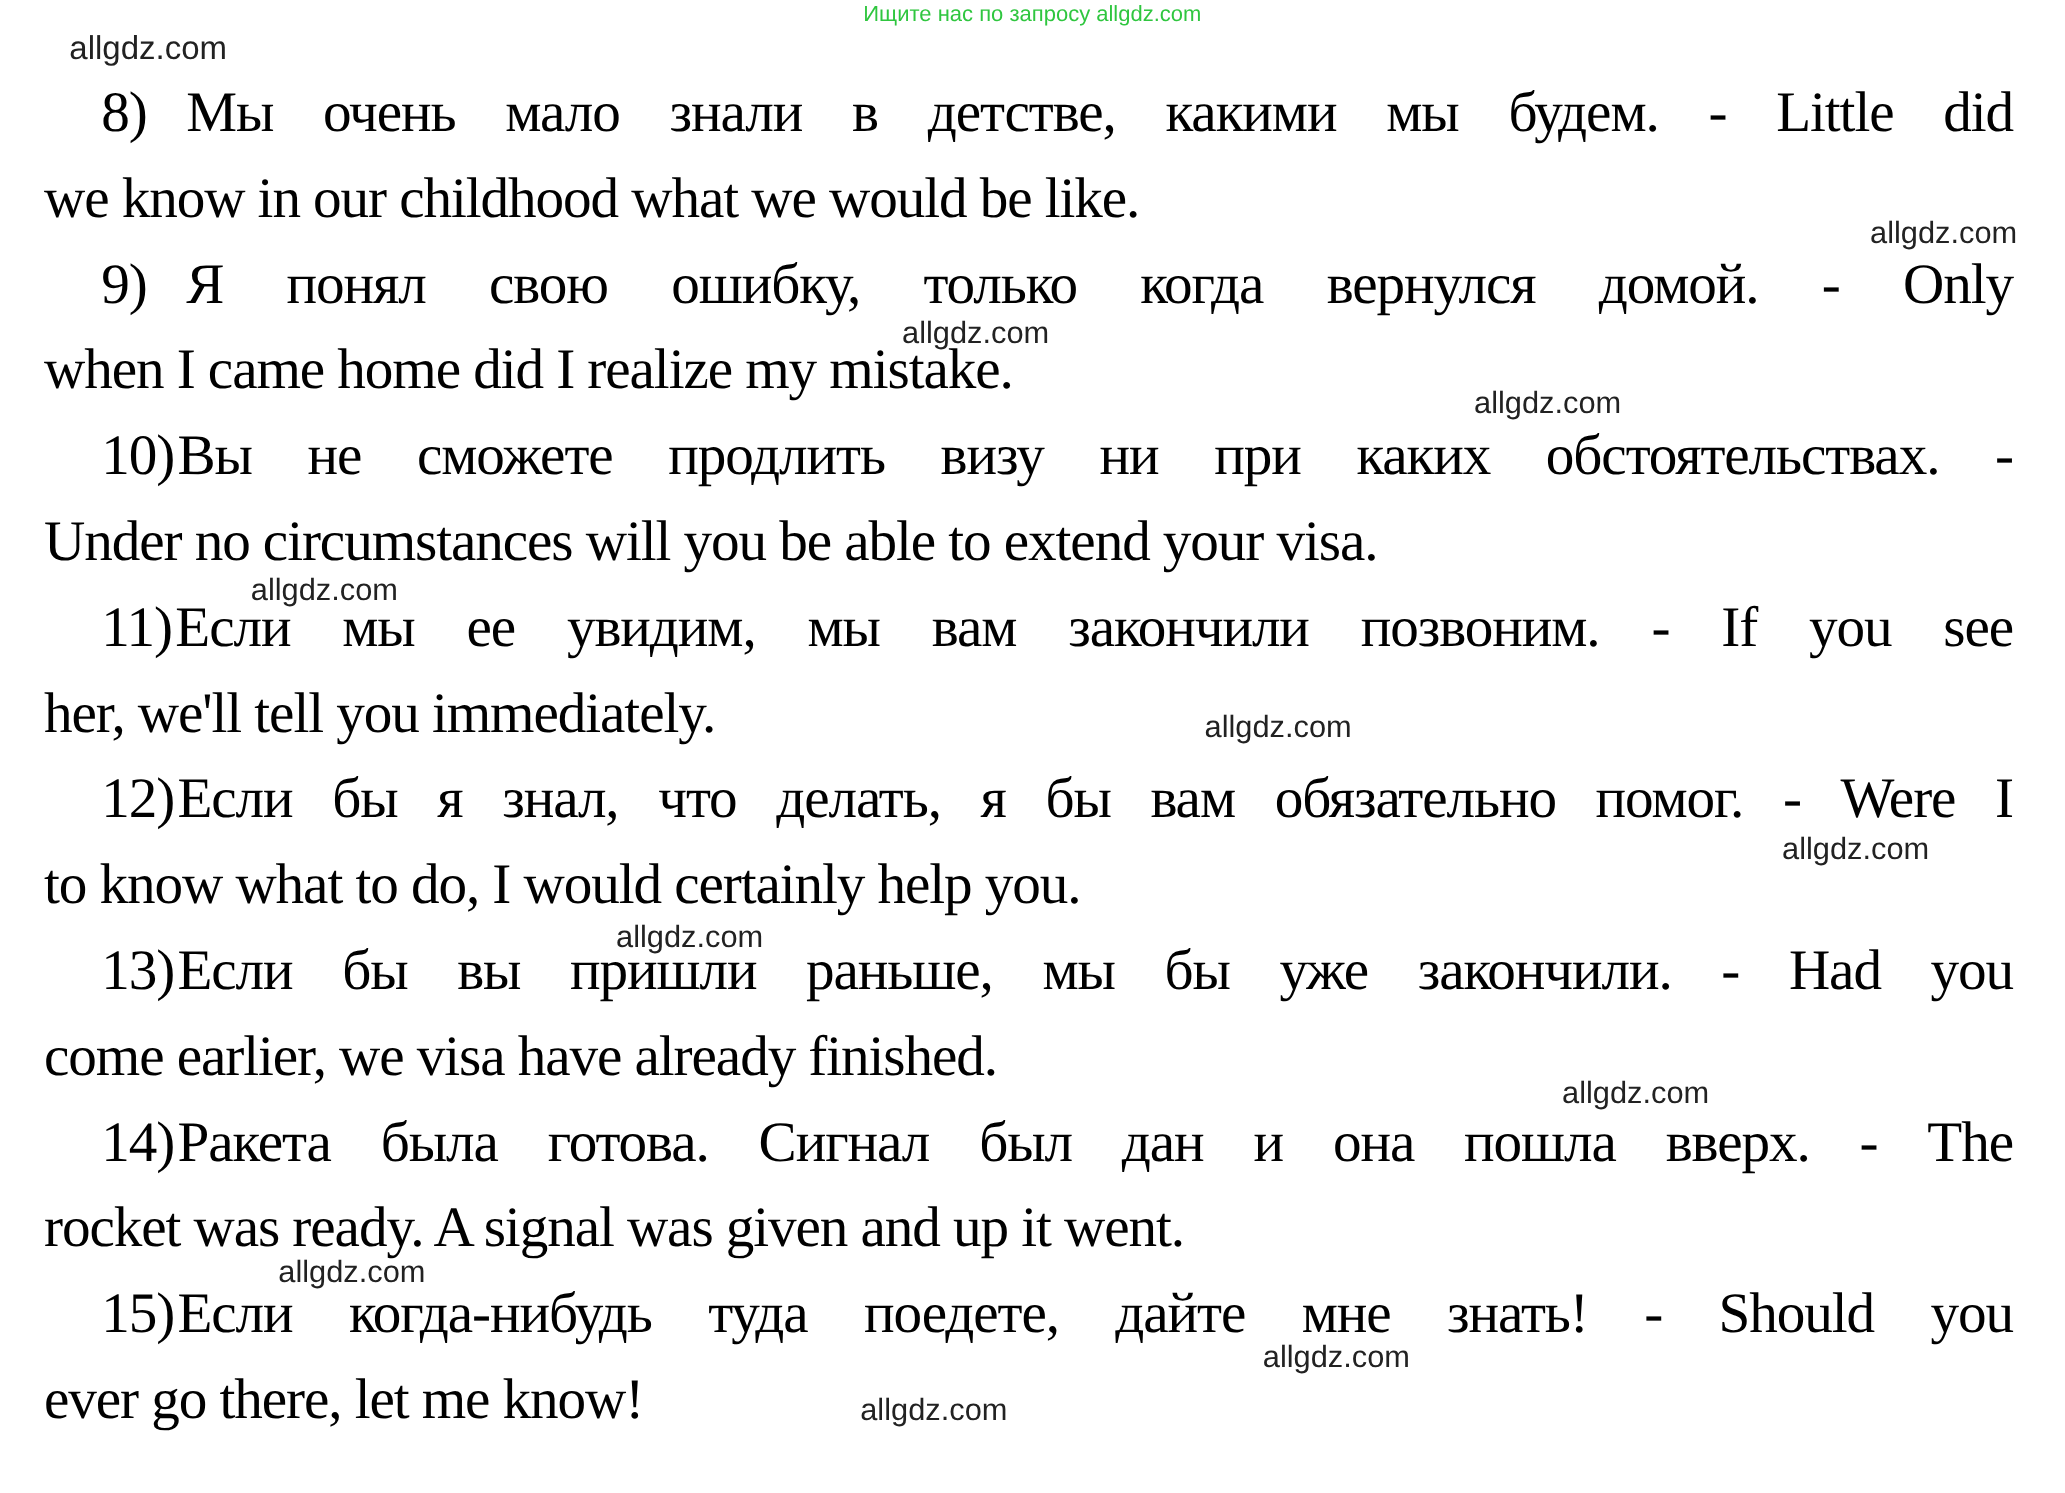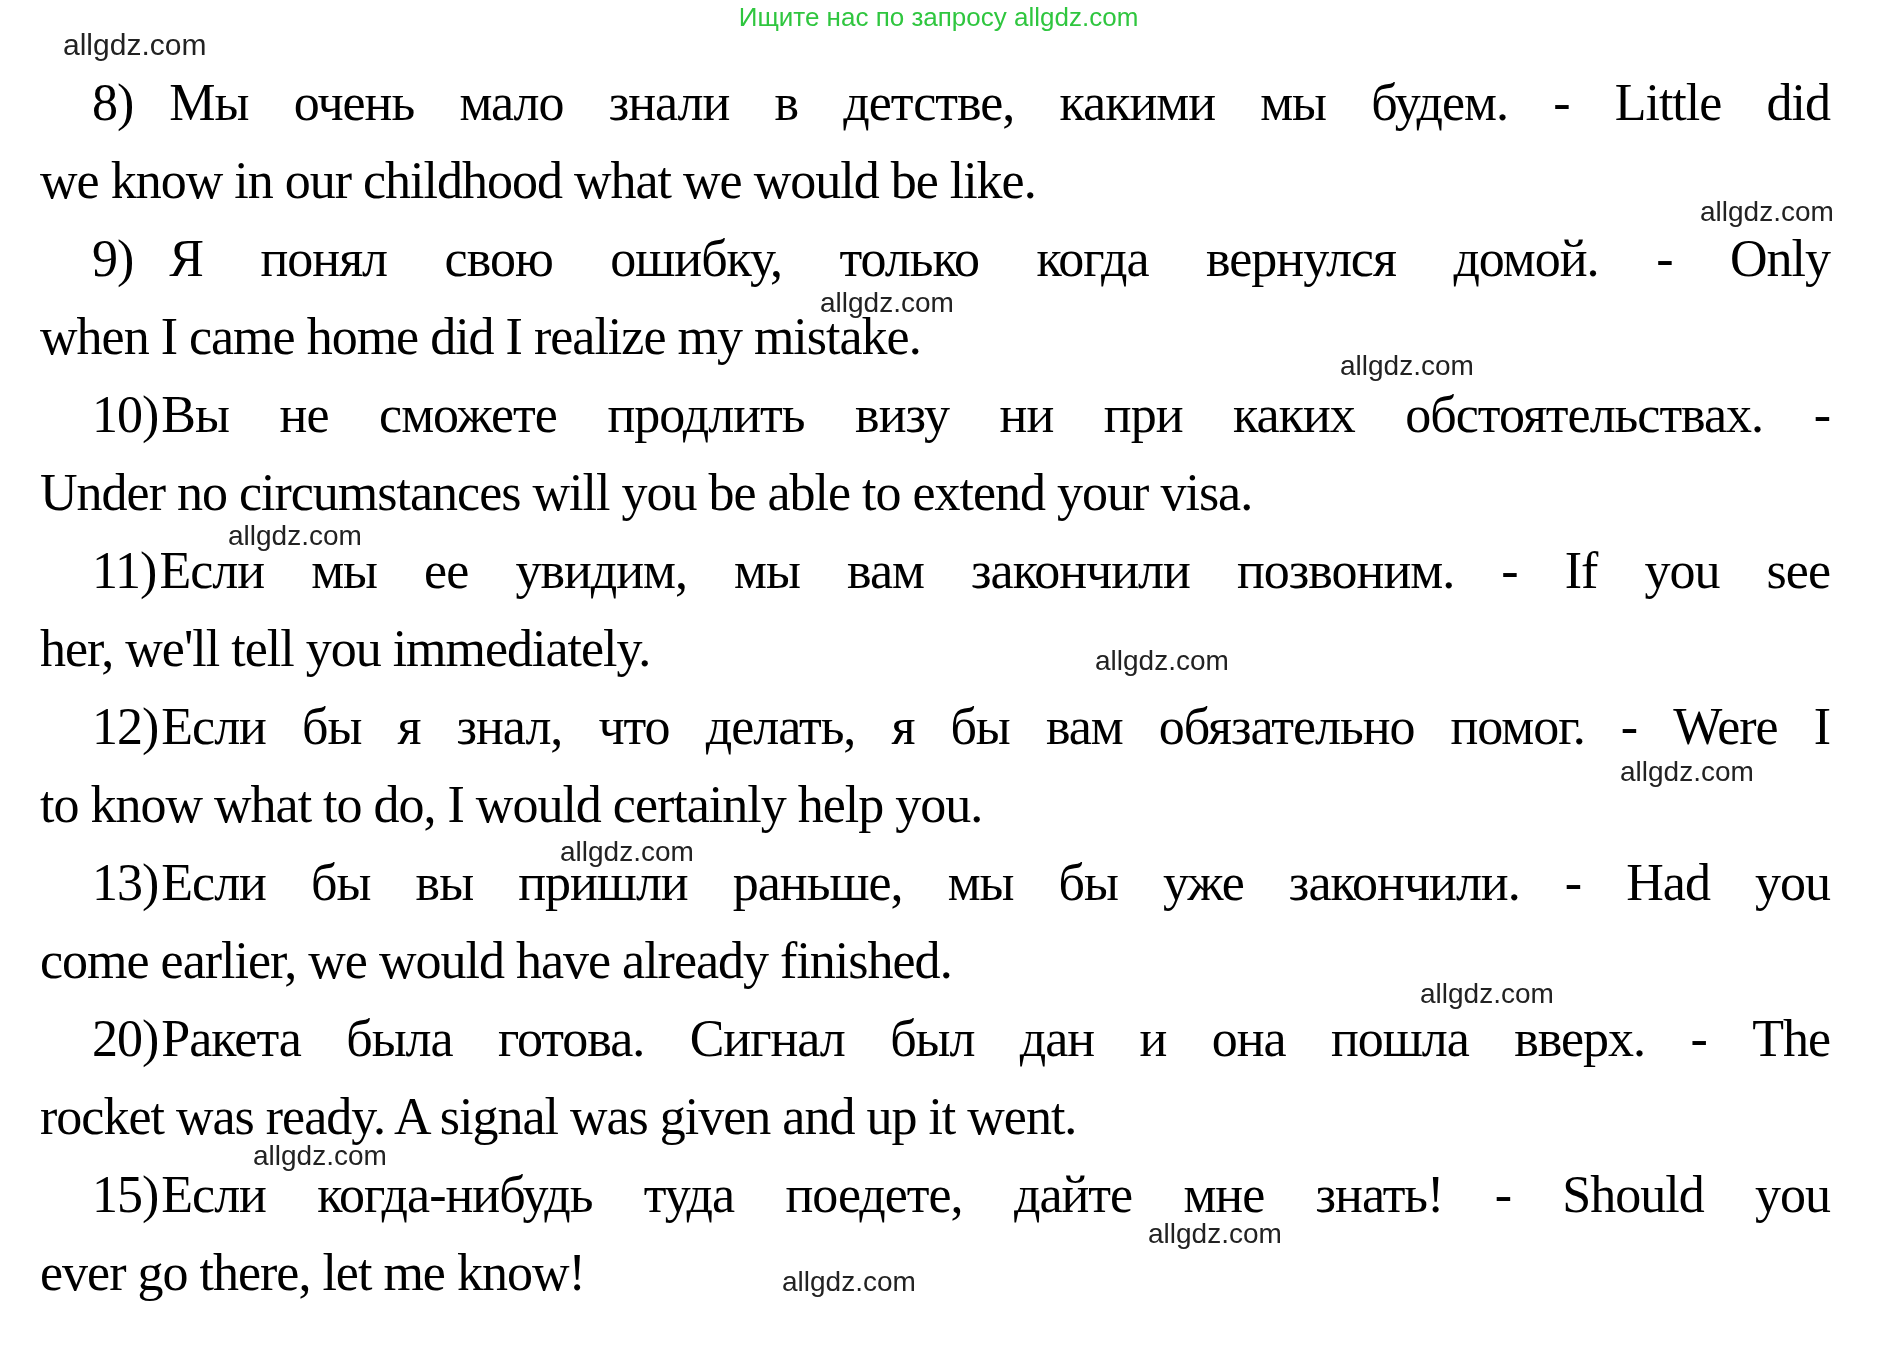--- a/index.html
+++ b/index.html
@@ -37,21 +37,21 @@
     font-size:28px;
     color:#222222;
     white-space:nowrap;
   }
   .wm-large{font-size:30px;}
   .promo{
     position:absolute;
     top:2px;left:50%;
     transform:translateX(-50%);
     font-family:"Liberation Sans","DejaVu Sans",sans-serif;
-    font-size:26px;
+    font-size:20px;
     color:#2fc63f;
     white-space:nowrap;
   }
   .footer-line{
     position:absolute;
     top:1356px;left:50%;
     transform:translateX(-50%);
     font-family:"Liberation Sans","DejaVu Sans",sans-serif;
     font-size:23px;
     color:#5c2d91;
@@ -99,25 +99,25 @@
     <div class="l2"><b>her, we'll tell you immediately.</b><span></span></div>
   </div>
 
   <div>
     <div class="l1"><span class="num">12)</span><span>Если бы я знал, что делать, я бы вам обязательно помог.</span> <b>- Were I</b></div>
     <div class="l2"><b>to know what to do, I would certainly help you.</b><span></span></div>
   </div>
 
   <div>
     <div class="l1"><span class="num">13)</span><span>Если бы вы пришли раньше, мы бы уже закончили.</span> <b>- Had you</b></div>
-    <div class="l2"><b>come earlier, we would have already finished</b><span>.</span></div>
+    <div class="l2"><b>come earlier, we visa have already finished</b><span>.</span></div>
   </div>
 
   <div>
-    <div class="l1"><span class="num">20)</span><span>Ракета была готова. Сигнал был дан и она пошла вверх.</span> <b>- The</b></div>
+    <div class="l1"><span class="num">14)</span><span>Ракета была готова. Сигнал был дан и она пошла вверх.</span> <b>- The</b></div>
     <div class="l2"><b>rocket was ready. A signal was given and up it went.</b><span></span></div>
   </div>
 
   <div>
     <div class="l1"><span class="num">15)</span><span>Если когда-нибудь туда поедете, дайте мне знать!</span> <b>- Should you</b></div>
     <div class="l2"><b>ever go there, let me know!</b><span></span></div>
   </div>
 
 </div>
 

